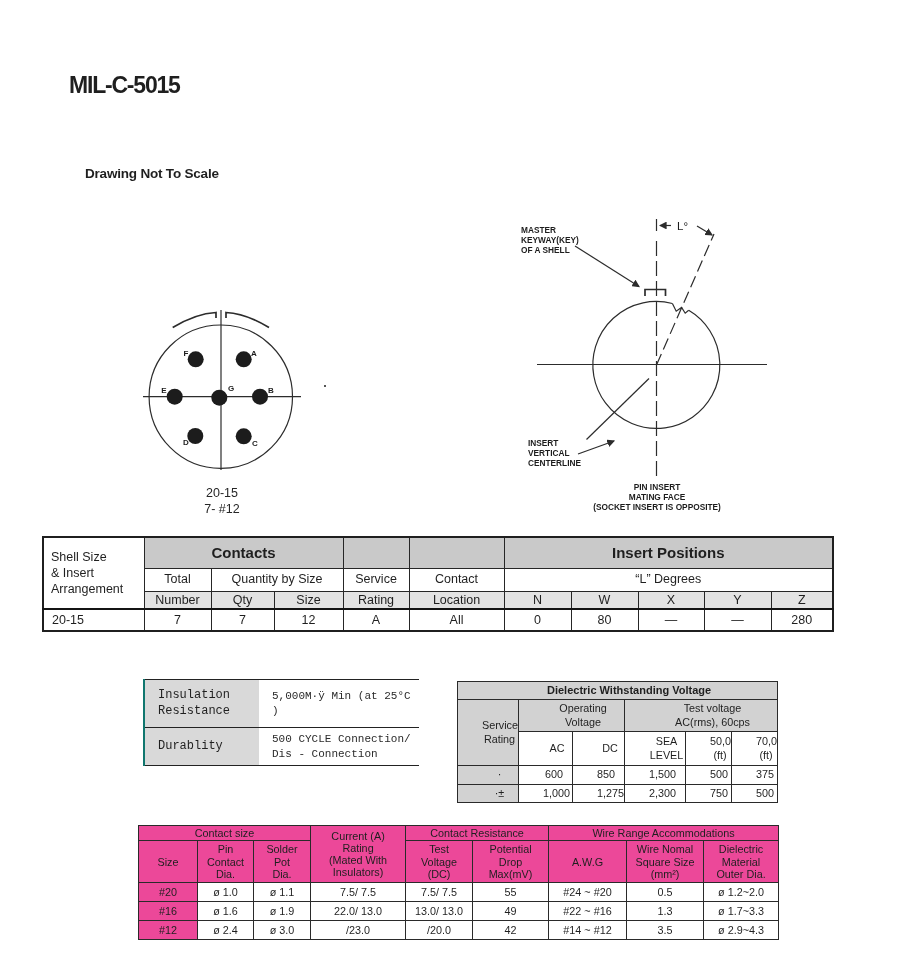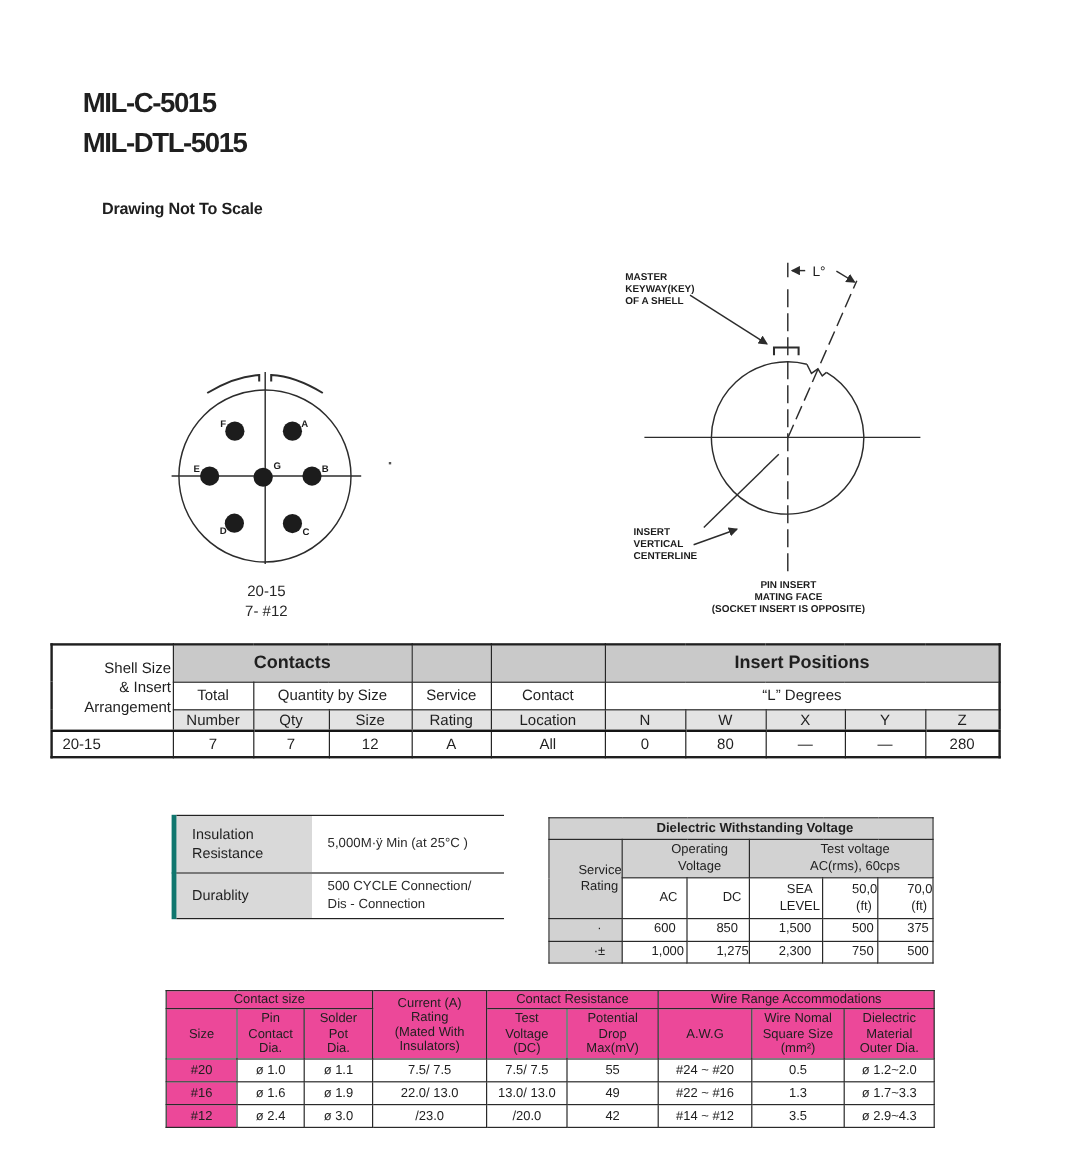--- a/index.html
+++ b/index.html
@@ -27,26 +27,26 @@
   td{vertical-align:middle;text-align:center;overflow:hidden;}
   .ml{white-space:pre-line;}
 
   
   .t-insert{left:42px;top:536px;width:790px;font-size:12.5px;}
   .t-insert td{border:1px solid #262626;line-height:1.15;}
   .t-insert{border:2px solid #1f1f1f;}
   .t-insert .gray{background:#c9c9c9;}
   .t-insert .lgray{background:#e3e3e3;}
   .t-insert .bighead{font-size:15px;font-weight:bold;}
-  .t-insert .shellcell{text-align:right;padding-left:7px;font-size:12.5px;line-height:1.3;background:#fff;margin-left:48px;}
+  .t-insert .shellcell{text-align:left;padding-left:7px;font-size:12.5px;line-height:1.3;background:#fff;margin-left:48px;}
   .t-insert .datarow td{border-top:2.5px solid #141414;}
   .t-insert .leftcell{text-align:left;padding-left:8px;}
 
   
-  .t-spec{left:143px;top:679px;width:275px;font-size:11px;border-left:4px solid #0f766e;}
+  .t-spec{left:143px;top:679px;width:275px;font-size:11px;border-left:2px solid #0f766e;font-family:Liberation Mono, monospace;}
   .t-spec td{border-top:1.8px solid #222;border-bottom:1.8px solid #222;text-align:left;line-height:1.3;}
   .t-spec .lab{background:#d9d9d9;padding-left:13px;font-size:12px;white-space:pre-line;}
   .t-spec .val{padding-left:13px;white-space:pre-line;color:#2a2a2a;}
 
   
   .t-diel{left:457px;top:681px;width:320px;font-size:10.8px;border:1.5px solid #222;}
   .t-diel td{border:1px solid #2a2a2a;line-height:1.25;padding-left:24px;}
   .t-diel .gray{background:#d2d2d2;}
   .t-diel .title{font-weight:bold;font-size:11px;}
   .t-diel .num{text-align:right;padding-right:9px;}
@@ -54,21 +54,21 @@
   
   .t-con{left:138px;top:825px;width:640px;font-size:10.8px;border:1.5px solid #222;}
   .t-con td{border:1px solid #2a2a2a;line-height:1.12;}
   .t-con .gray{background:#ec4899;}
 </style>
 </head>
 <body>
 
 <div class="page">
 
-  <div class="doc-title"><span>MIL-C-5015</span><br><span>MIL-DTL-5015</span></div>
+  <div class="doc-title"><span>MIL-C-5015</span><br></div>
   <div class="scale-note">Drawing Not To Scale</div>
 
   <svg class="left-diagram" style="left:135px;top:303px;" width="175" height="178" viewBox="135 303 175 178">
     <line class="ln" x1="221" y1="310" x2="221" y2="470"></line>
     <line class="ln" x1="143" y1="396.7" x2="301" y2="396.7"></line>
     <circle class="ln" cx="220.8" cy="396.7" r="71.7"></circle>
     <path class="ln thick" d="M 172.7,327.5 Q 196,313.5 216,312.5 L 216,318"></path>
     <path class="ln thick" d="M 269,327.5 Q 246,313.5 226,312.5 L 226,318"></path>
     <circle class="pin" cx="195.7" cy="359.3" r="8"></circle>
     <circle class="pin" cx="243.7" cy="359.3" r="8"></circle>

